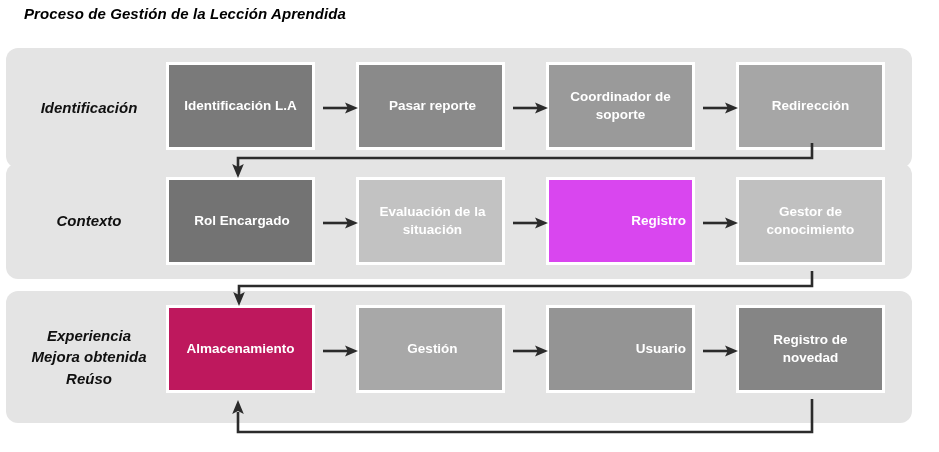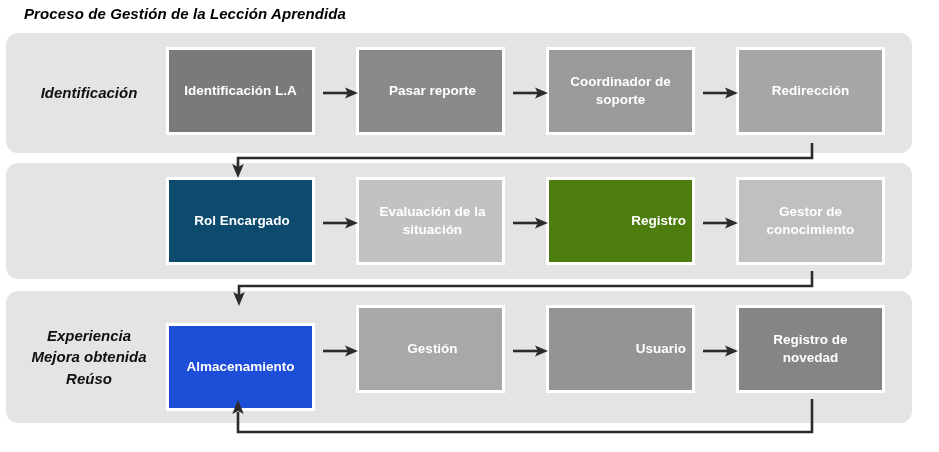--- a/index.html
+++ b/index.html
@@ -39,21 +39,21 @@
   }
 
   
   .row {
     position: absolute;
     left: 6px;
     width: 906px;
     background: #e4e4e4;
     border-radius: 12px;
   }
-  .row-1 { top: 33px;  height: 120px; }
+  .row-1 { top: 48px;  height: 120px; }
   .row-2 { top: 163px; height: 116px; }
   .row-3 { top: 291px; height: 132px; }
 
   
   .stage-label {
     position: absolute;
     left: 8px;
     top: 0;
     width: 150px;
     height: 100%;
@@ -149,28 +149,31 @@
       <path d="M1 10 H26" stroke="#2b2b2b" stroke-width="2.6" fill="none"></path>
       <path d="M36 10 L23 4.6 L25.8 10 L23 15.4 Z" fill="#2b2b2b"></path>
     </svg>
     <svg class="harrow a3" viewBox="0 0 38 20">
       <path d="M1 10 H26" stroke="#2b2b2b" stroke-width="2.6" fill="none"></path>
       <path d="M36 10 L23 4.6 L25.8 10 L23 15.4 Z" fill="#2b2b2b"></path>
     </svg>
   </div>
 
   <div class="row row-2">
-
-    <div class="pbox c1" style="background: #0c4a6e; padding-left: 9px;">
+    <div class="stage-label">
+      <span class="ln">Contexto</span>
+    </div>
+
+    <div class="pbox c1" style="background: #737373; padding-left: 9px;">
       <span class="txt">Rol Encargado</span>
     </div>
     <div class="pbox c2" style="background: rgb(194, 194, 194);">
       <span class="txt">Evaluación de la situación</span>
     </div>
-    <div class="pbox c3" style="background: #4d7c0f;">
+    <div class="pbox c3" style="background: #d946ef;">
       <span class="txt">Registro</span>
     </div>
     <div class="pbox c4" style="background: rgb(192, 192, 192);">
       <span class="txt">Gestor de conocimiento</span>
     </div>
 
     <svg class="harrow a1" viewBox="0 0 38 20">
       <path d="M1 10 H26" stroke="#2b2b2b" stroke-width="2.6" fill="none"></path>
       <path d="M36 10 L23 4.6 L25.8 10 L23 15.4 Z" fill="#2b2b2b"></path>
     </svg>
@@ -184,21 +187,21 @@
     </svg>
   </div>
 
   <div class="row row-3">
     <div class="stage-label">
       <span class="ln">Experiencia</span>
       <span class="ln">Mejora obtenida</span>
       <span class="ln">Reúso</span>
     </div>
 
-    <div class="pbox c1" style="background: #1d4ed8; margin-top: 18px;">
+    <div class="pbox c1" style="background: #be185d;">
       <span class="txt">Almacenamiento</span>
     </div>
     <div class="pbox c2" style="background: rgb(168, 168, 168);">
       <span class="txt">Gestión</span>
     </div>
     <div class="pbox c3" style="background: rgb(148, 148, 148);">
       <span class="txt">Usuario</span>
     </div>
     <div class="pbox c4" style="background: rgb(133, 133, 133);">
       <span class="txt">Registro de novedad</span>

